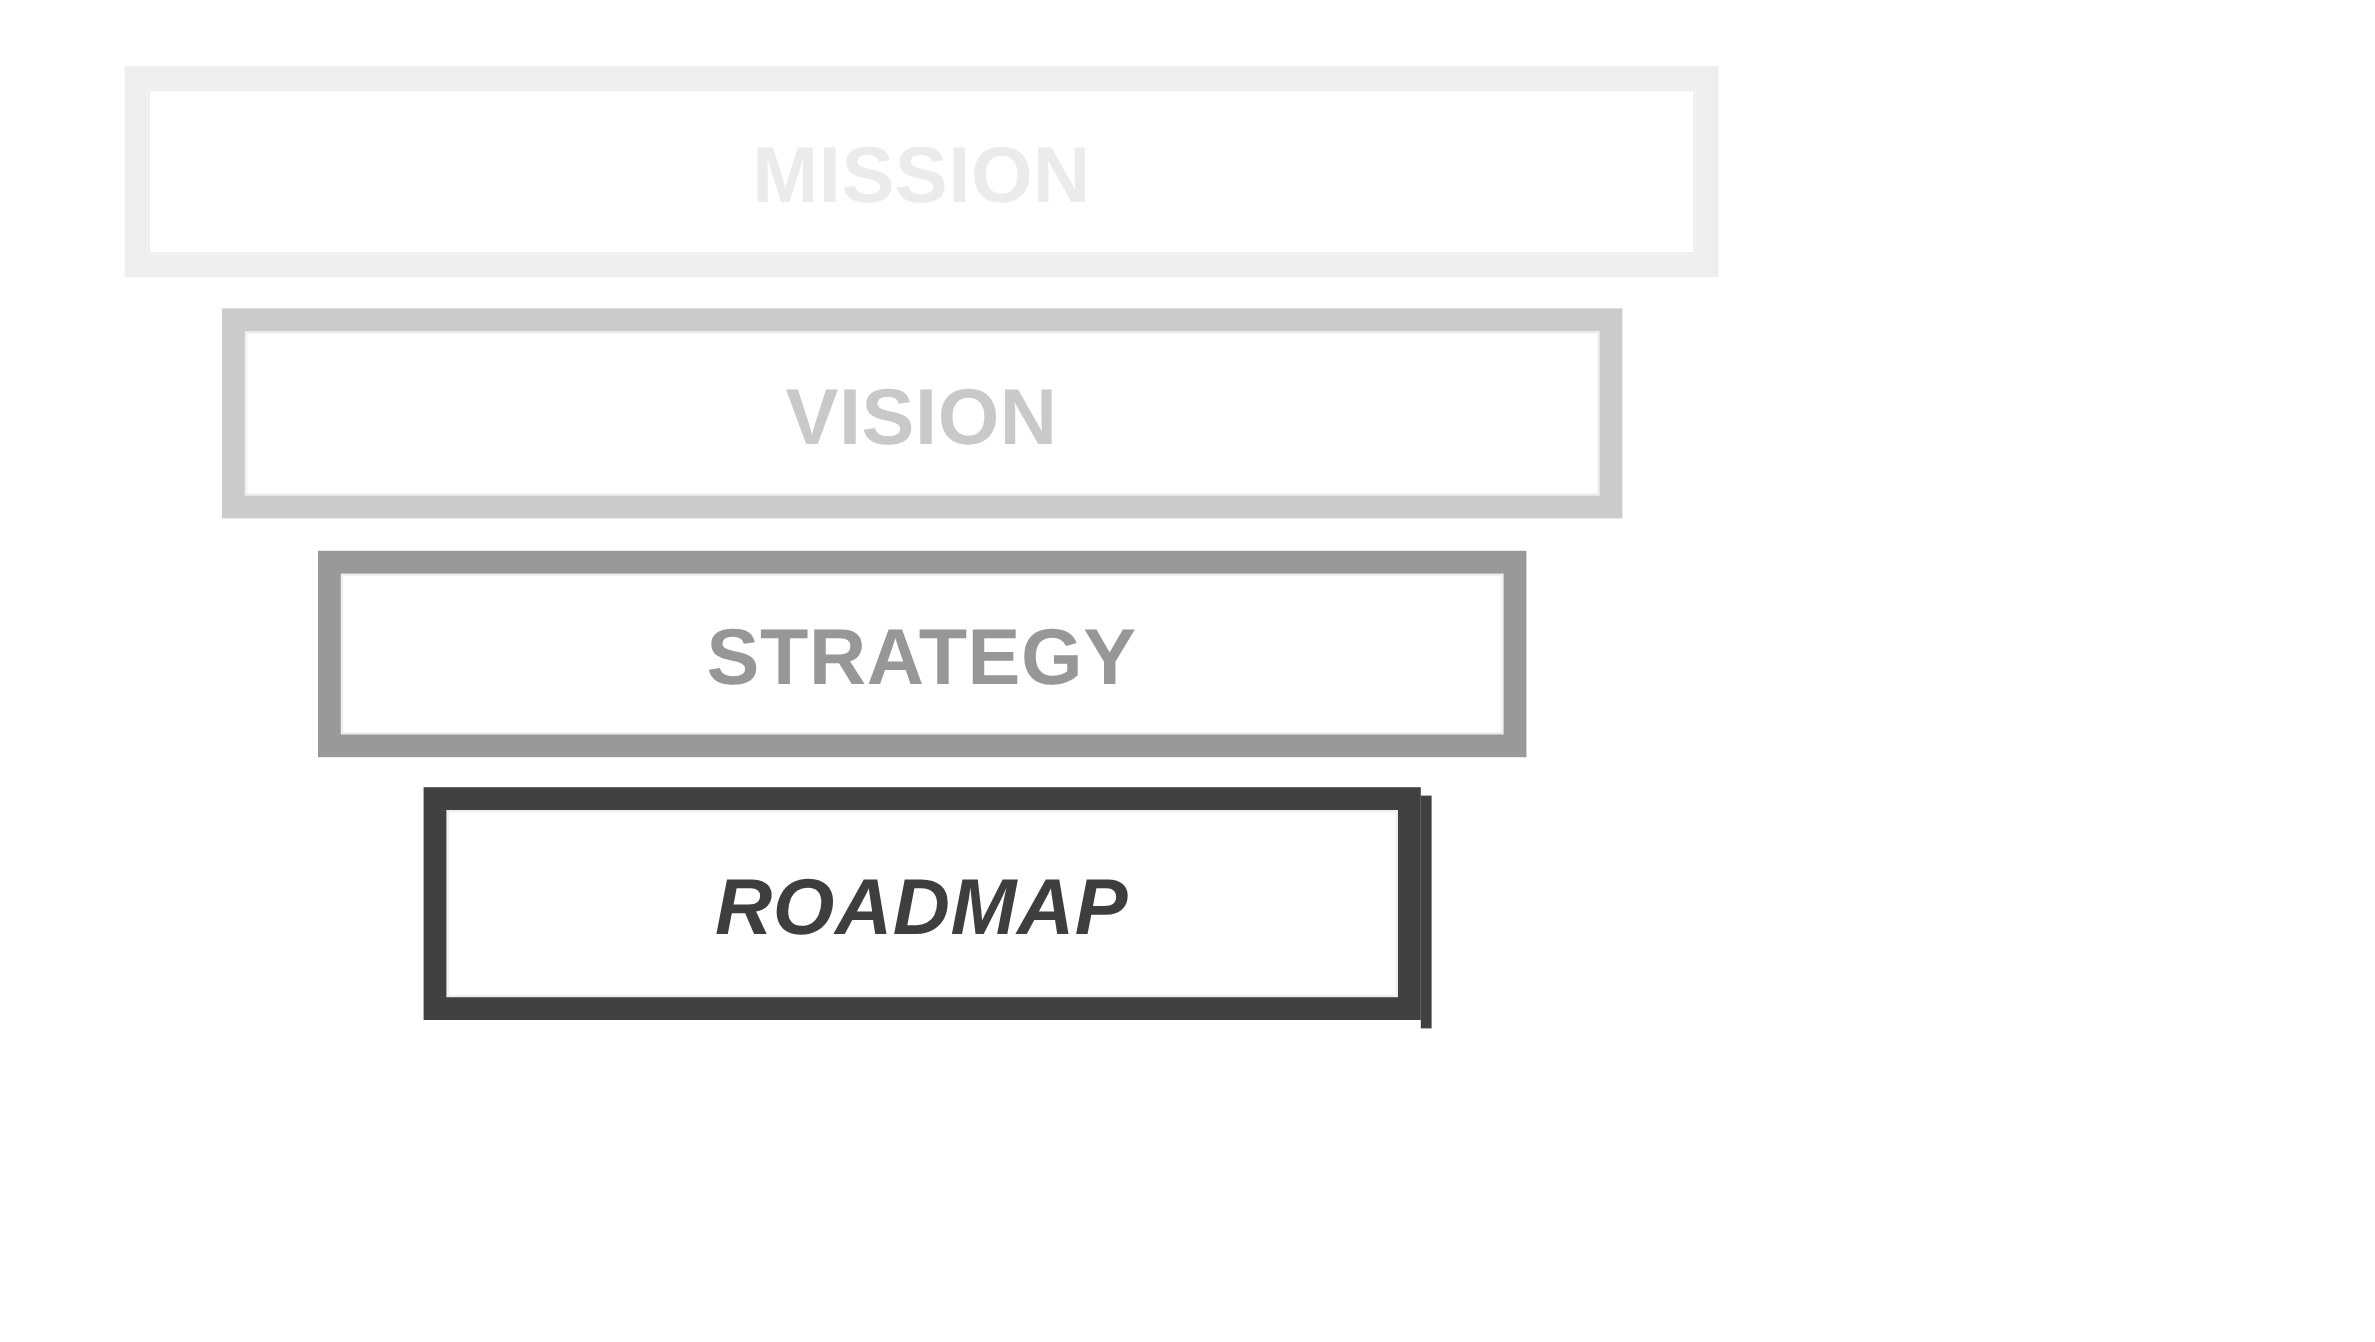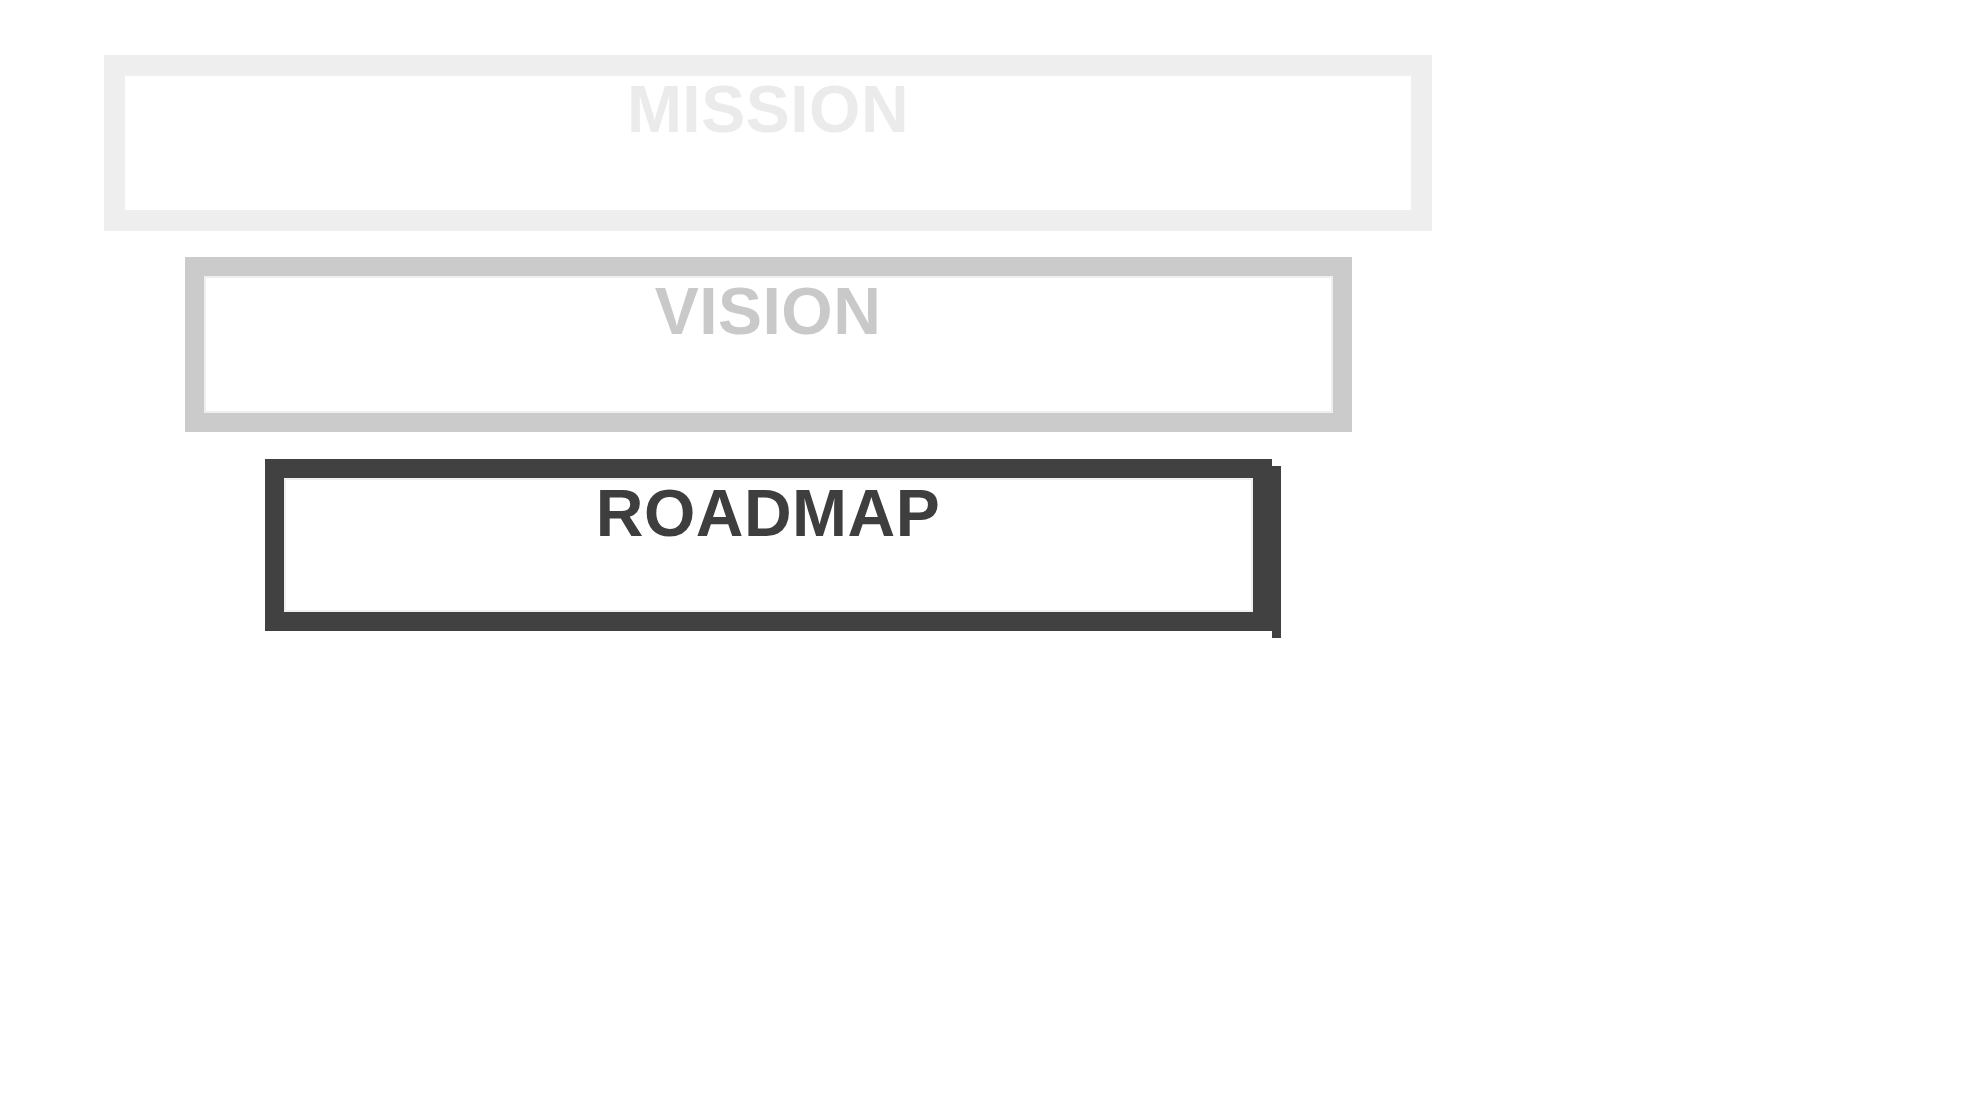--- a/index.html
+++ b/index.html
@@ -21,28 +21,28 @@
     top: 55px;
     width: 1328px;
   }
   .level {
     position: relative;
     box-sizing: border-box;
     margin: 0 auto;
     border: 19px solid #000;
     background: #ffffff;
     display: flex;
-    align-items: flex-start;
+    align-items: center;
     justify-content: center;
     box-shadow: inset 0 0 0 2px rgba(190,190,190,0.25);
   }
   .level:nth-child(1) { width: 1328px; height: 176px; margin-bottom: 26px; }
   .level:nth-child(2) { width: 1167px; height: 175px; margin-bottom: 27px; }
   .level:nth-child(3) { width: 1007px; height: 172px; margin-bottom: 25px; }
-  .level:nth-child(4) { width: 831px;  height: 136px; margin-bottom: 23px; }
+  .level:nth-child(4) { width: 831px;  height: 194px; margin-bottom: 23px; font-style: italic; }
   .level:nth-child(5) { width: 671px;  height: 179px; }
   .level-label {
     font-weight: 700;
     font-size: 66px;
     line-height: 1;
     letter-spacing: 0.5px;
     white-space: nowrap;
     transform: translateY(2px);
   }
   
@@ -63,20 +63,23 @@
   <div class="stack">
 
     <div class="level" style="border-color: rgb(238, 238, 238); color: rgb(235, 235, 235); --lv-color: #eeeeee;">
       <span class="level-label">MISSION</span>
     </div>
 
     <div class="level" style="border-color: rgb(203, 203, 203); color: rgb(201, 201, 201); --lv-color: #cbcbcb;">
       <span class="level-label">VISION</span>
     </div>
 
+    <div class="level" style="border-color: rgb(153, 153, 153); color: rgb(151, 151, 151); --lv-color: #999999;">
+      <span class="level-label">STRATEGY</span>
+    </div>
 
     <div class="level level--shadow" style="border-color: rgb(65, 65, 65); color: rgb(62, 62, 62); --lv-color: #414141;">
       <span class="level-label">ROADMAP</span>
     </div>
 
 
   </div>
 </div>
 
 </body></html>

